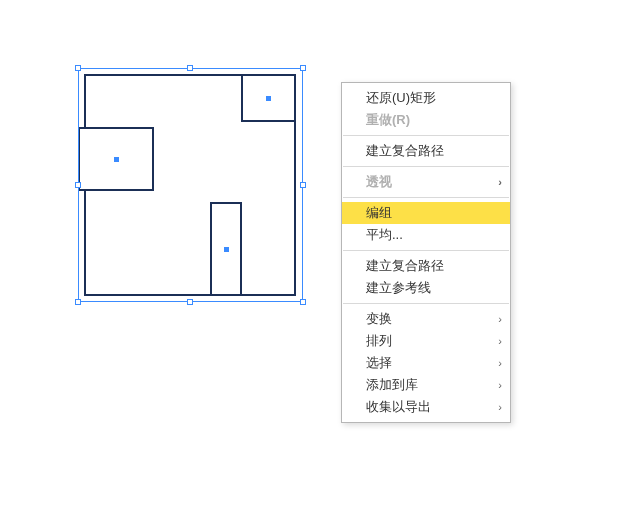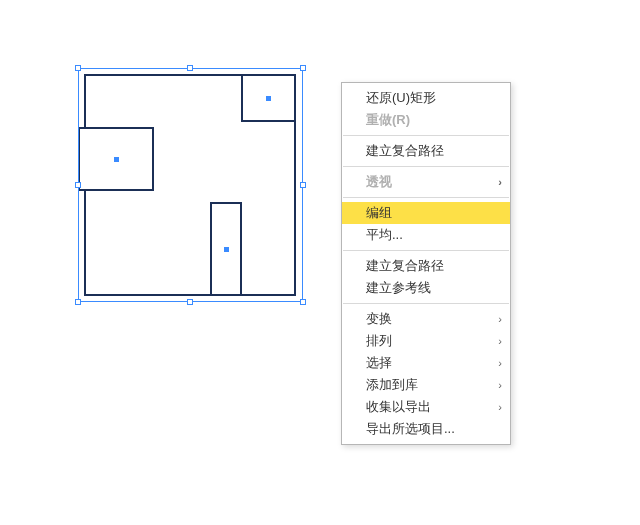--- a/index.html
+++ b/index.html
@@ -176,16 +176,13 @@
     <span class="submenu-arrow">›</span>
   </div>
   <div class="menu-item">
     <span>添加到库</span>
     <span class="submenu-arrow">›</span>
   </div>
   <div class="menu-item">
     <span>收集以导出</span>
     <span class="submenu-arrow">›</span>
   </div>
-  <div class="menu-item">
-    <span>导出所选项目...</span>
-  </div>
 </div>
 
 </body></html>

